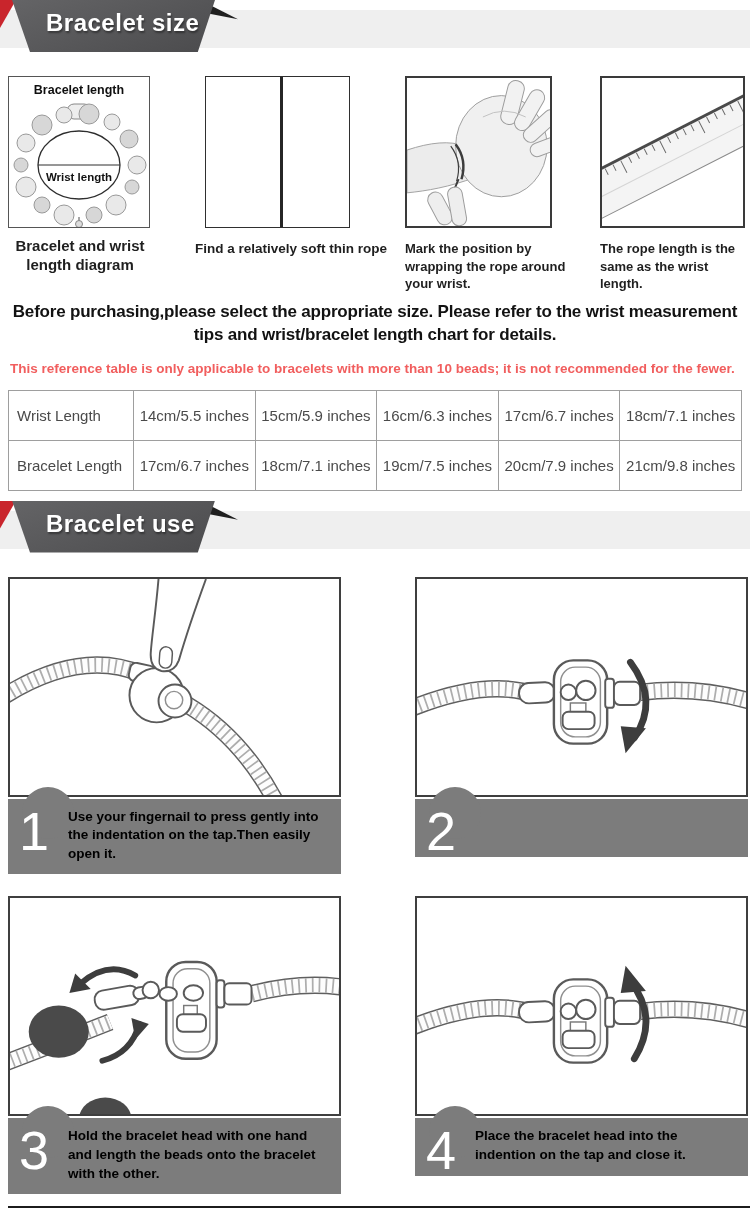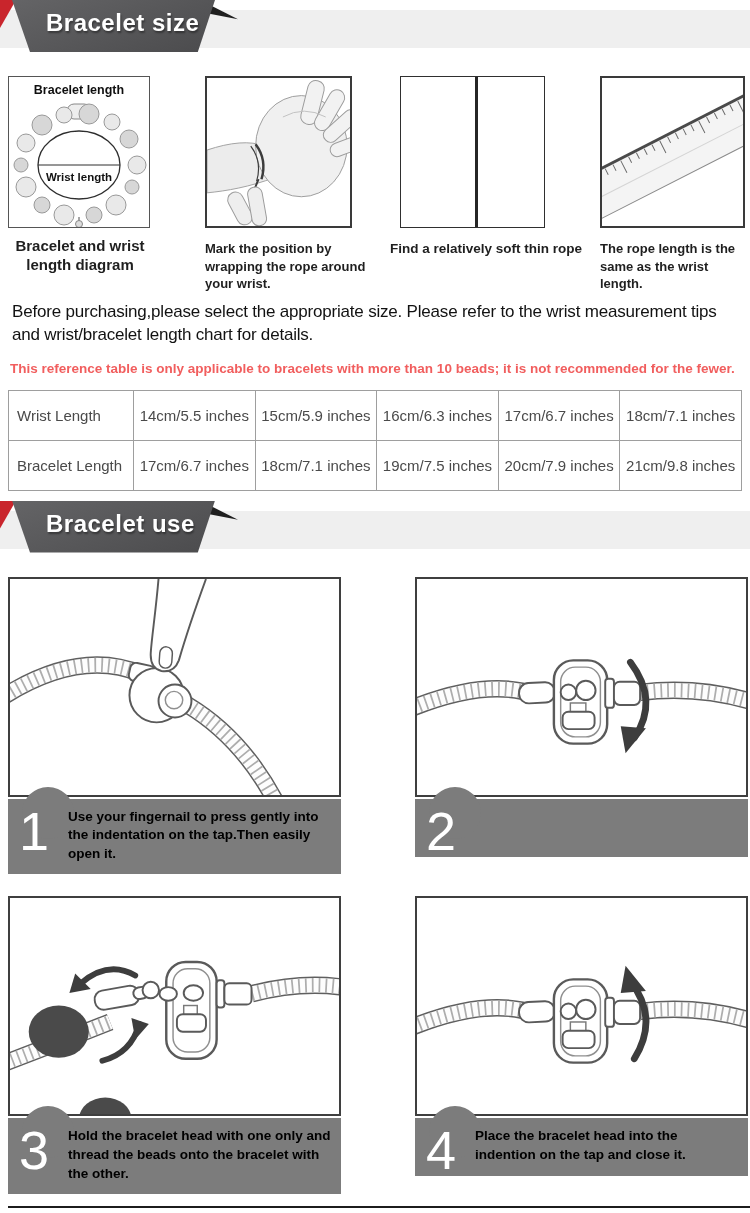--- a/index.html
+++ b/index.html
@@ -32,21 +32,21 @@
   .b3 { width:147px; height:152px; border:2px solid #3a3a3a; margin-left:15px; }
   .b4 { width:145px; height:152px; border:2px solid #3a3a3a; margin-left:15px; }
   .rope-line { position:absolute; left:52%; top:0; bottom:0; width:3px; background:#262626; }
   .figcap { font-weight:700; color:#1f1f1f; }
   .cap1 { font-size:15px; text-align:center; line-height:1.25; margin:9px 0 0 2px; width:156px; }
   .cap2 { font-size:13.5px; margin:12px 0 0 5px; line-height:1.3; }
   .cap3 { font-size:13px; margin:12px 0 0 15px; width:162px; line-height:1.35; }
   .cap4 { font-size:13px; margin:12px 0 0 15px; width:148px; line-height:1.35; }
 
   
-  .intro { margin:8px 12px 0 12px; font-size:17px; font-weight:400; color:#121212; line-height:1.35; letter-spacing:-.2px; }
+  .intro { margin:8px 12px 0 12px; font-size:17px; font-weight:700; color:#121212; line-height:1.35; letter-spacing:-.2px;text-align:center; }
   .note { margin:14px 0 0 10px; font-size:13.5px; font-weight:700; color:#f15e5e; white-space:nowrap; }
 
   
   table.size { border-collapse:collapse; margin:14px 8px 0 8px; width:734px; table-layout:fixed; }
   table.size td { border:1px solid #9e9e9e; height:49px; font-size:15px; color:#4a4a4a; text-align:center; padding:0 2px; }
   table.size td.rowlab { width:114px; text-align:left; padding-left:8px; }
 
   
   .panels { display:grid; grid-template-columns:333px 333px; column-gap:74px; row-gap:22px;
             padding:0 8px; margin-top:26px; align-items:start; }
@@ -109,20 +109,27 @@
           <line x1="29" y1="88" x2="111" y2="88" stroke="#2e2e2e" stroke-width="1"></line>
           <line x1="70" y1="140" x2="70" y2="146" stroke="#888" stroke-width="1.5"></line>
           <circle cx="70" cy="147" r="3.5" fill="#dddddd" stroke="#888" stroke-width="1"></circle>
           <text x="70" y="17" text-anchor="middle" font-size="12.5" font-weight="bold" fill="#0f0f0f">Bracelet length</text>
           <text x="70" y="104" text-anchor="middle" font-size="11.5" font-weight="bold" fill="#111111">Wrist length</text>
         </svg>
       </div>
       <div class="figcap cap1">Bracelet and wrist length diagram</div>
     </div>
 
+    <div class="figcol c2">
+      <div class="figbox b2">
+        <span class="rope-line"></span>
+      </div>
+      <div class="figcap cap2">Find a relatively soft thin rope</div>
+    </div>
+
     <div class="figcol c3">
       <div class="figbox b3">
         <svg width="143" height="148" viewBox="0 0 147 152">
           <path d="M0,74 C24,66 44,64 60,70 L70,102 C44,112 20,116 0,118 Z" fill="#ececec" stroke="#a0a0a0" stroke-width="1"></path>
           <ellipse cx="97" cy="70" rx="47" ry="52" fill="#f0f0f0" stroke="#9c9c9c" stroke-width="1"></ellipse>
           <g fill="#f2f2f2" stroke="#9c9c9c" stroke-width="1">
             <rect x="100" y="2" width="17" height="46" rx="8" transform="rotate(14 108 25)"></rect>
             <rect x="118" y="10" width="16" height="46" rx="8" transform="rotate(30 126 33)"></rect>
             <rect x="130" y="28" width="15" height="42" rx="7" transform="rotate(48 137 49)"></rect>
             <rect x="137" y="52" width="14" height="36" rx="7" transform="rotate(70 144 70)"></rect>
@@ -131,27 +138,20 @@
           <path d="M50,68 Q62,84 56,104" fill="none" stroke="#3c3c3c" stroke-width="2.5"></path>
           <path d="M45,70 Q57,86 51,106" fill="none" stroke="#3c3c3c" stroke-width="1.2"></path>
           <path d="M53,104 L44,126" stroke="#3c3c3c" stroke-width="2"></path>
           <g fill="#eeeeee" stroke="#9c9c9c" stroke-width="1">
             <rect x="26" y="116" width="16" height="36" rx="8" transform="rotate(-28 34 134)"></rect>
             <rect x="44" y="112" width="15" height="40" rx="7" transform="rotate(-10 51 132)"></rect>
           </g>
         </svg>
       </div>
       <div class="figcap cap3">Mark the position by wrapping the rope around your wrist.</div>
-    </div>
-
-    <div class="figcol c2">
-      <div class="figbox b2">
-        <span class="rope-line"></span>
-      </div>
-      <div class="figcap cap2">Find a relatively soft thin rope</div>
     </div>
 
     <div class="figcol c4">
       <div class="figbox b4">
         <svg width="141" height="148" viewBox="0 0 145 152">
           <g transform="rotate(-27 72 76)">
             <rect x="-30" y="58" width="210" height="46" fill="#f4f4f4" stroke="#8a8a8a" stroke-width="1"></rect>
             <line x1="-30" y1="58" x2="180" y2="58" stroke="#4a4a4a" stroke-width="3"></line>
             <line x1="-30" y1="84" x2="180" y2="84" stroke="#d4d4d4" stroke-width="1"></line>
             <path d="M-24 60 V74 M-15 60 V67 M-6 60 V67 M3 60 V67 M12 60 V67 M21 60 V74 M30 60 V67 M39 60 V67 M48 60 V67 M57 60 V67 M66 60 V74 M75 60 V67 M84 60 V67 M93 60 V67 M102 60 V67 M111 60 V74 M120 60 V67 M129 60 V67 M138 60 V67 M147 60 V67 M156 60 V74 M165 60 V67 M174 60 V67" stroke="#6a6a6a" stroke-width="1" fill="none"></path>
@@ -278,21 +278,21 @@
           <ellipse class="ln" cx="186" cy="98" rx="10" ry="8"></ellipse>
           <rect x="176" y="111" width="14" height="10" fill="#fff" stroke="#7a7a7a" stroke-width="1.5"></rect>
           <rect class="ln" x="169" y="120" width="30" height="18" rx="6"></rect>
           <rect class="ln" x="210" y="85" width="8" height="28" rx="3"></rect>
           <rect class="ln" x="218" y="88" width="28" height="22" rx="5"></rect>
         </svg>
       </div>
       <div class="bar">
         <div class="bump"></div>
         <div class="num">3</div>
-        <div class="instr">Hold the bracelet head with one only and thread the beads onto the bracelet with the other.</div>
+        <div class="instr">Hold the bracelet head with one hand and length the beads onto the bracelet with the other.</div>
       </div>
     </div>
 
     <div class="panel">
       <div class="pic">
         <svg width="329" height="216" viewBox="0 0 333 223">
           <path class="cord-out" d="M-8,133 Q60,106 106,116"></path>
             <path class="cord-in" d="M-8,133 Q60,106 106,116"></path>
             <path class="cord-hatch" d="M-8,133 Q60,106 106,116"></path>
           <path class="cord-out" d="M227,117 Q285,110 340,126"></path>

